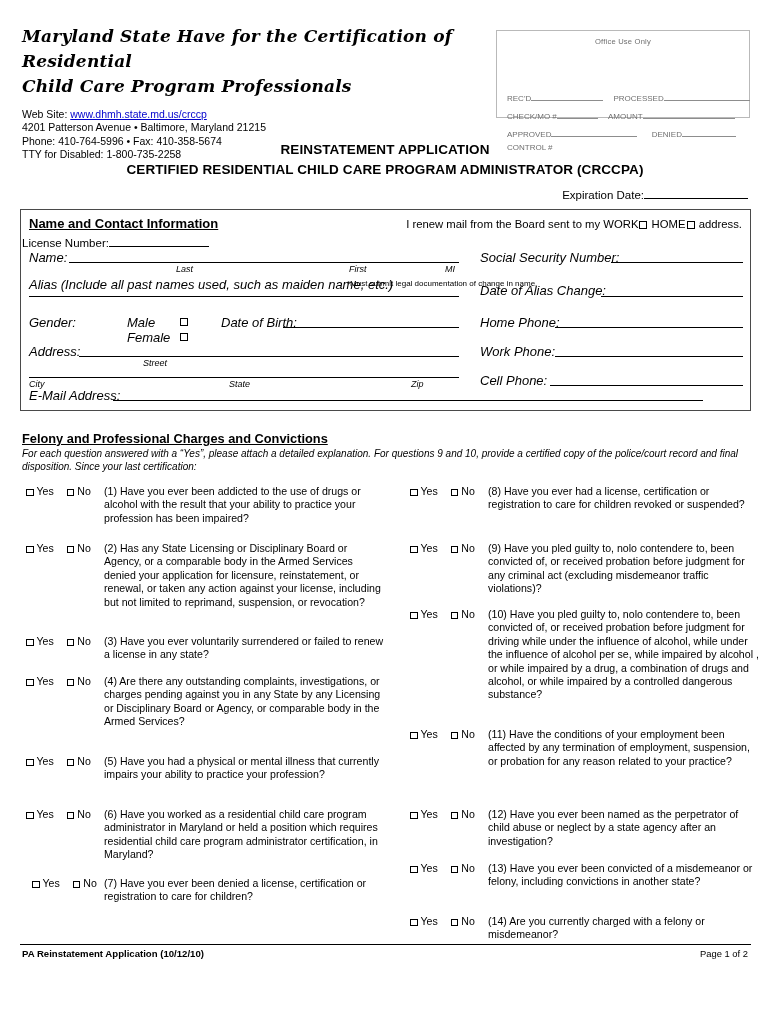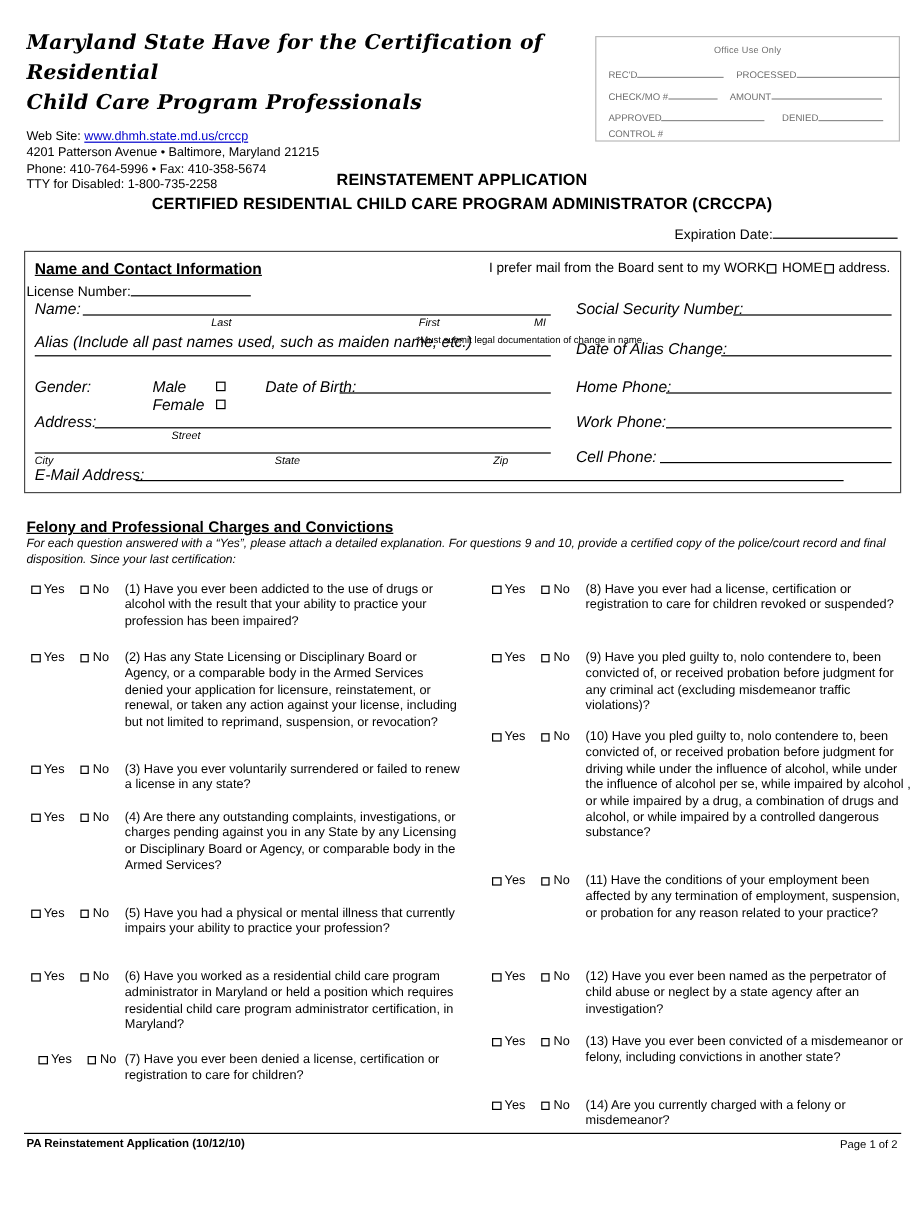--- a/index.html
+++ b/index.html
@@ -64,20 +64,21 @@
     font-size: 7.6px;
     margin-top: 6px;
     letter-spacing: 0.2px;
   }
   .office-row {
     position: absolute;
     left: 10px;
     right: 8px;
     height: 15px;
     white-space: nowrap;
+    margin-top: 36px;
   }
   .office-row .lbl { display:inline-block; }
   .ul {
     display: inline-block;
     border-bottom: 1px solid #8d8d8d;
     height: 9px;
     vertical-align: baseline;
   }
 
   
@@ -290,21 +291,21 @@
     <span class="right">
       <span>Expiration  Date:</span><span class="uline" style="width:104px;"></span>
     </span>
   </div>
 
   <div class="contact-box">
 
     <div class="sec-head">Name and Contact Information</div>
 
     <div class="pref-line">
-      <span>I prefer mail from the Board sent to my WORK</span><span class="cb"></span>
+      <span>I renew mail from the Board sent to my WORK</span><span class="cb"></span>
       <span>HOME</span><span class="cb"></span>
       <span>address.</span>
     </div>
 
     <div class="fld" style="left:8px; top:40px;">Name:</div>
     <div class="rule" style="left:48px; top:52px; width:390px;"></div>
     <div class="ital-small" style="left:155px; top:54px;">Last</div>
     <div class="ital-small" style="left:328px; top:54px;">First</div>
     <div class="ital-small" style="left:424px; top:54px;">MI</div>
 

